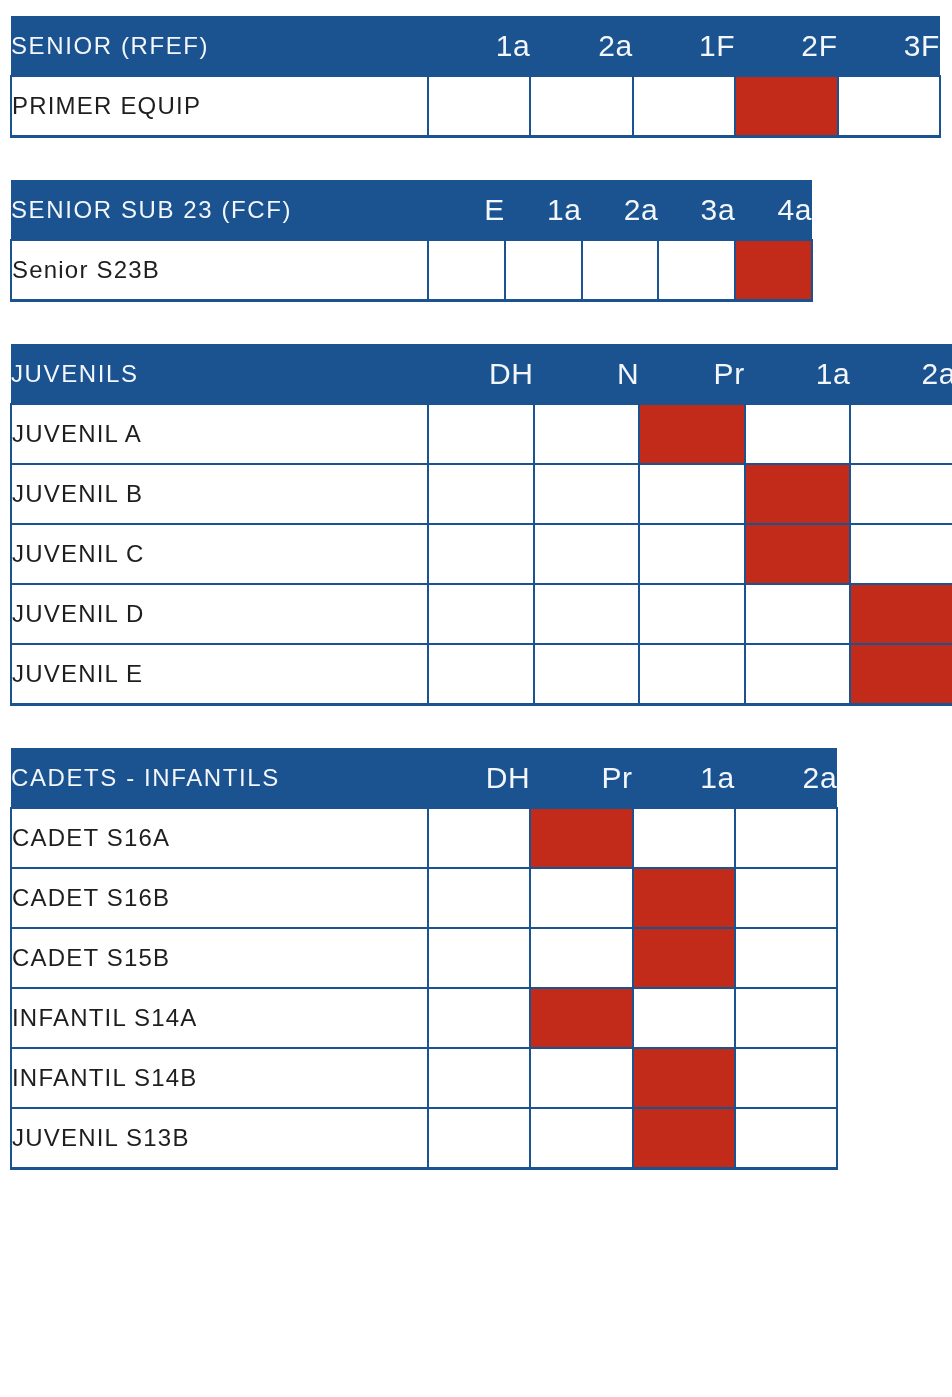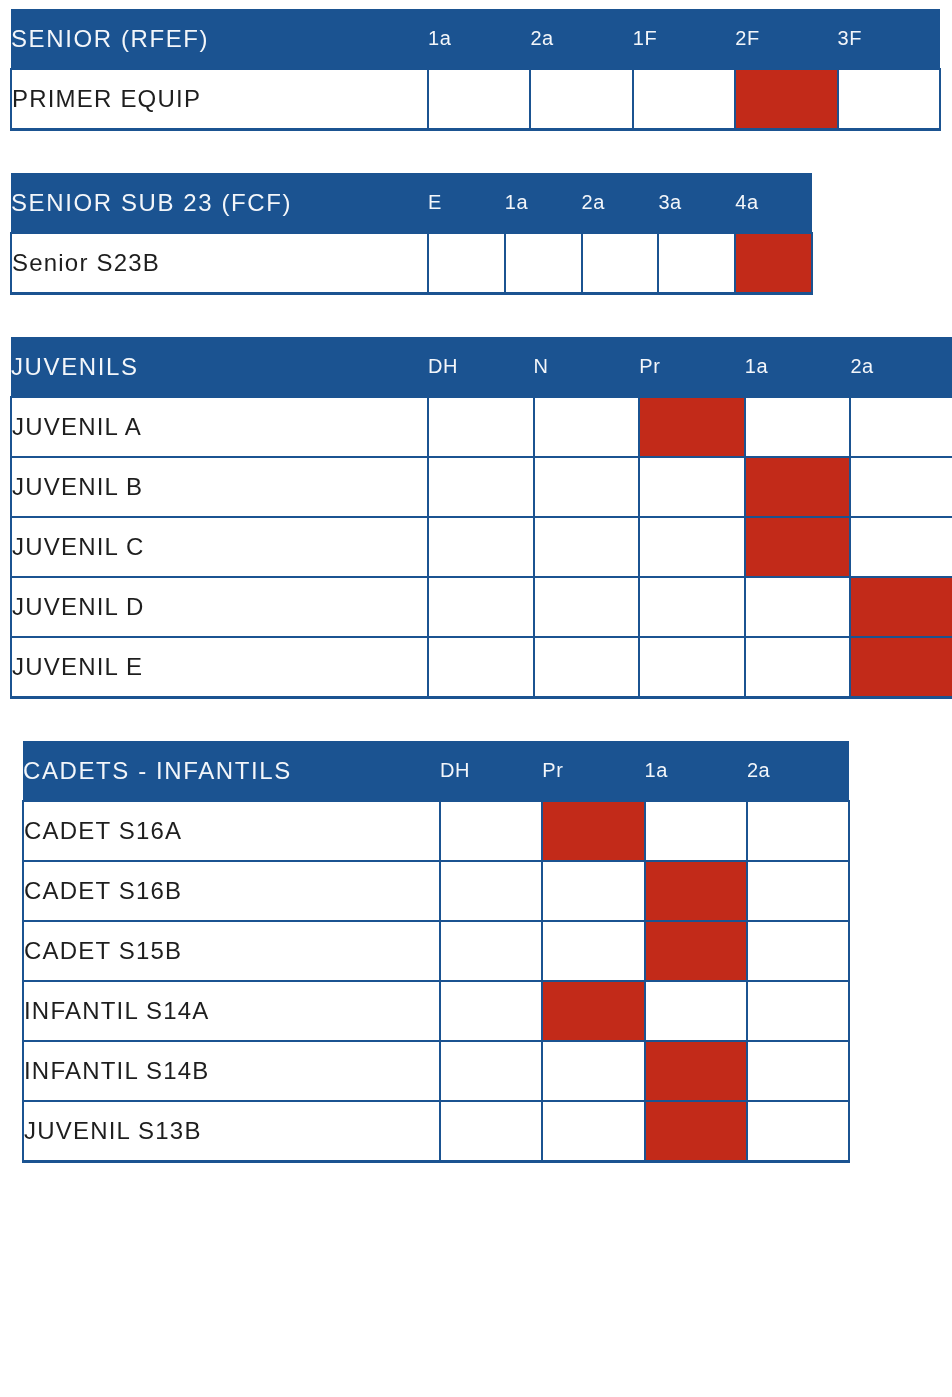--- a/index.html
+++ b/index.html
@@ -11,21 +11,21 @@
   html, body {
     margin: 0;
     padding: 0;
     background: #ffffff;
   }
   body {
     width: 952px;
     font-family: "Liberation Sans", sans-serif;
   }
   main {
-    padding: 9px 11px 13px 10px;
+    padding: 16px 11px 13px 10px;
   }
   .tbl-block {
     margin-bottom: 42px;
   }
   .tbl-block:last-child {
     margin-bottom: 0;
   }
   table.tbl {
     border-collapse: collapse;
     table-layout: fixed;
@@ -42,22 +42,22 @@
   }
   th.title-cell {
     text-align: left;
     padding-left: 17px;
     font-size: 24px;
     letter-spacing: 1.6px;
     width: 417px;
     white-space: nowrap;
   }
   th.col-head {
-    text-align: left;
-    font-size: 20px;
+    text-align: right;
+    font-size: 30px;
     letter-spacing: 0.6px;
   }
   table.tbl tbody td {
     border: 2px solid var(--blue);
     height: 58px;
     background: #ffffff;
   }
   table.tbl tbody tr:last-child td {
     border-bottom-width: 3px;
   }
@@ -174,21 +174,21 @@
             <td class="level-cell"></td>
             <td class="level-cell"></td>
             <td class="level-cell"></td>
             <td class="level-cell"></td>
             <td class="level-cell hit"></td>
           </tr>
         </tbody>
       </table>
     </section>
   <section class="tbl-block">
-      <table class="tbl" style="width: 828.2px; margin-left: 12px;">
+      <table class="tbl" style="width: 828.2px;">
         <thead>
           <tr>
             <th class="title-cell">CADETS - INFANTILS</th>
             <th class="col-head">DH</th>
             <th class="col-head">Pr</th>
             <th class="col-head">1a</th>
             <th class="col-head">2a</th>
           </tr>
         </thead>
         <tbody>

